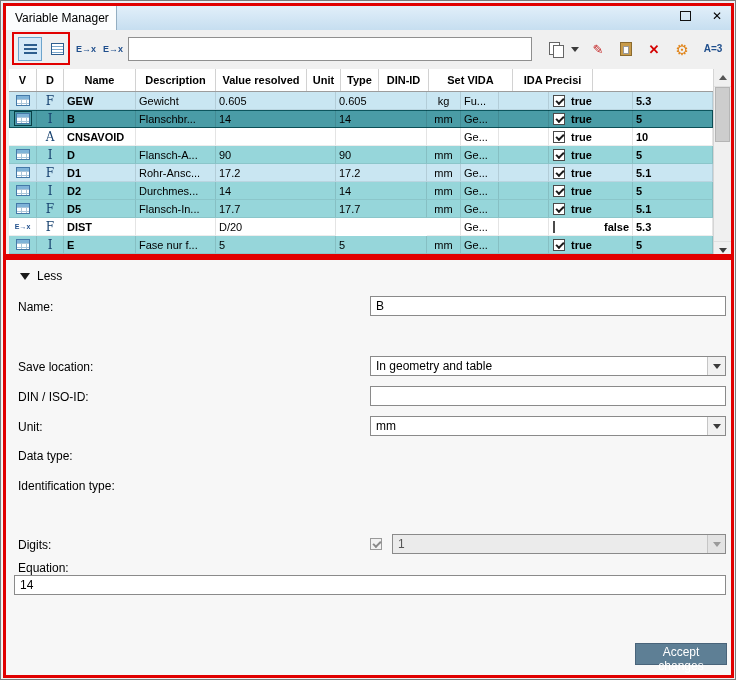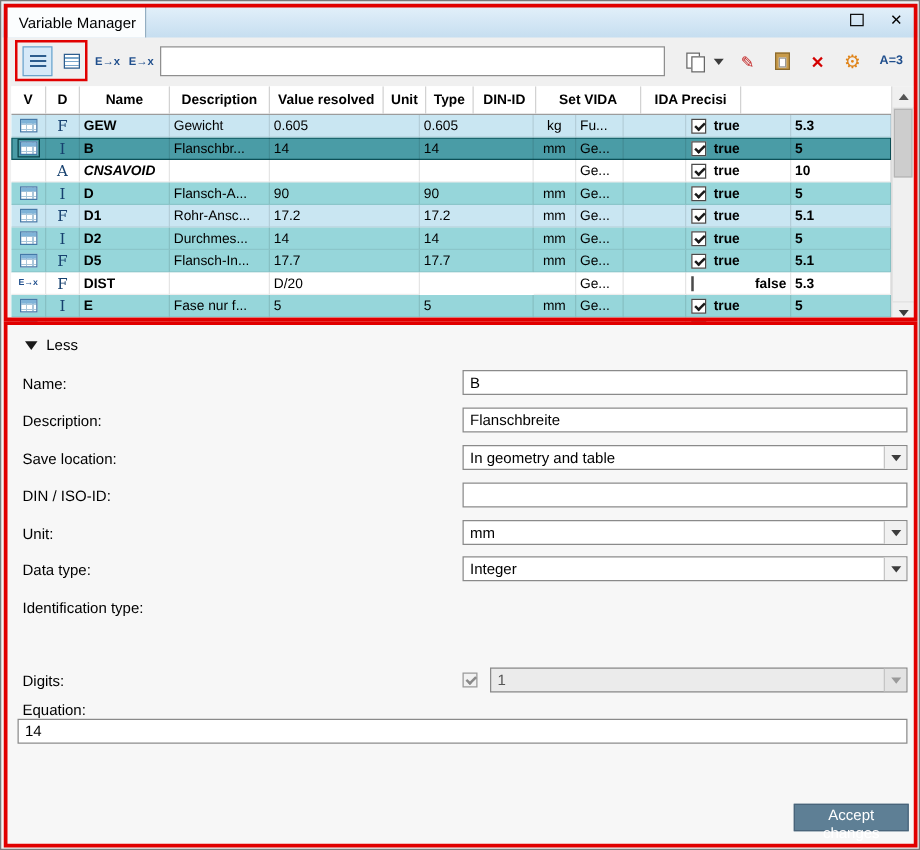--- a/index.html
+++ b/index.html
@@ -228,21 +228,21 @@
           <div class="tcell" style="width: 50px;"></div>
           <div class="tcell cvida" style="width: 84px;">
             <span class="checkbox checked"></span>
             <span class="vida-label">true</span>
           </div>
           <div class="tcell cprec" style="width: 80px;">5</div>
         </div>
         <div class="trow bg-white">
           <div class="tcell ccenter" style="width: 28px;"></div>
           <div class="tcell ccenter dletter" style="width: 27px;">A</div>
-          <div class="tcell cname" style="width: 72px; font-style: italic;">CNSAVOID</div>
+          <div class="tcell cname" style="width: 72px;">CNSAVOID</div>
           <div class="tcell" style="width: 80px;"></div>
           <div class="tcell" style="width: 120px;"></div>
           <div class="tcell" style="width: 91px;"></div>
           <div class="tcell ccenter" style="width: 34px;"></div>
           <div class="tcell" style="width: 38px;">Ge...</div>
           <div class="tcell" style="width: 50px;"></div>
           <div class="tcell cvida" style="width: 84px;">
             <span class="checkbox checked"></span>
             <span class="vida-label">true</span>
           </div>
@@ -390,24 +390,20 @@
     <div class="expander">
       <span class="tri-exp"></span>
       <span>Less</span>
     </div>
 
     <div class="frow" style="top:37px">
       <label>Name:</label>
       <input class="field" value="B" style="">
     </div>
 
-    <div class="frow" style="top:67px">
-      <label>Description:</label>
-      <input class="field" value="Flanschbreite" style="">
-    </div>
 
     <div class="frow" style="top:97px">
       <label>Save location:</label>
       <div class="combo">
         <span class="combo-text">In geometry and table</span>
         <span class="combo-arrow">
             <i class="tri-dn"></i>
           </span>
       </div>
     </div>
@@ -422,26 +418,20 @@
       <div class="combo">
         <span class="combo-text">mm</span>
         <span class="combo-arrow">
             <i class="tri-dn"></i>
           </span>
       </div>
     </div>
 
     <div class="frow" style="top:186px">
       <label>Data type:</label>
-      <div class="combo">
-        <span class="combo-text">Integer</span>
-        <span class="combo-arrow">
-            <i class="tri-dn"></i>
-          </span>
-      </div>
     </div>
 
     <div class="frow" style="top:216px">
       <label>Identification type:</label>
     </div>
 
 
     <div class="frow" style="top:275px">
       <label>Digits:</label>
       <span class="checkbox checked disabled cb-digits"></span>

